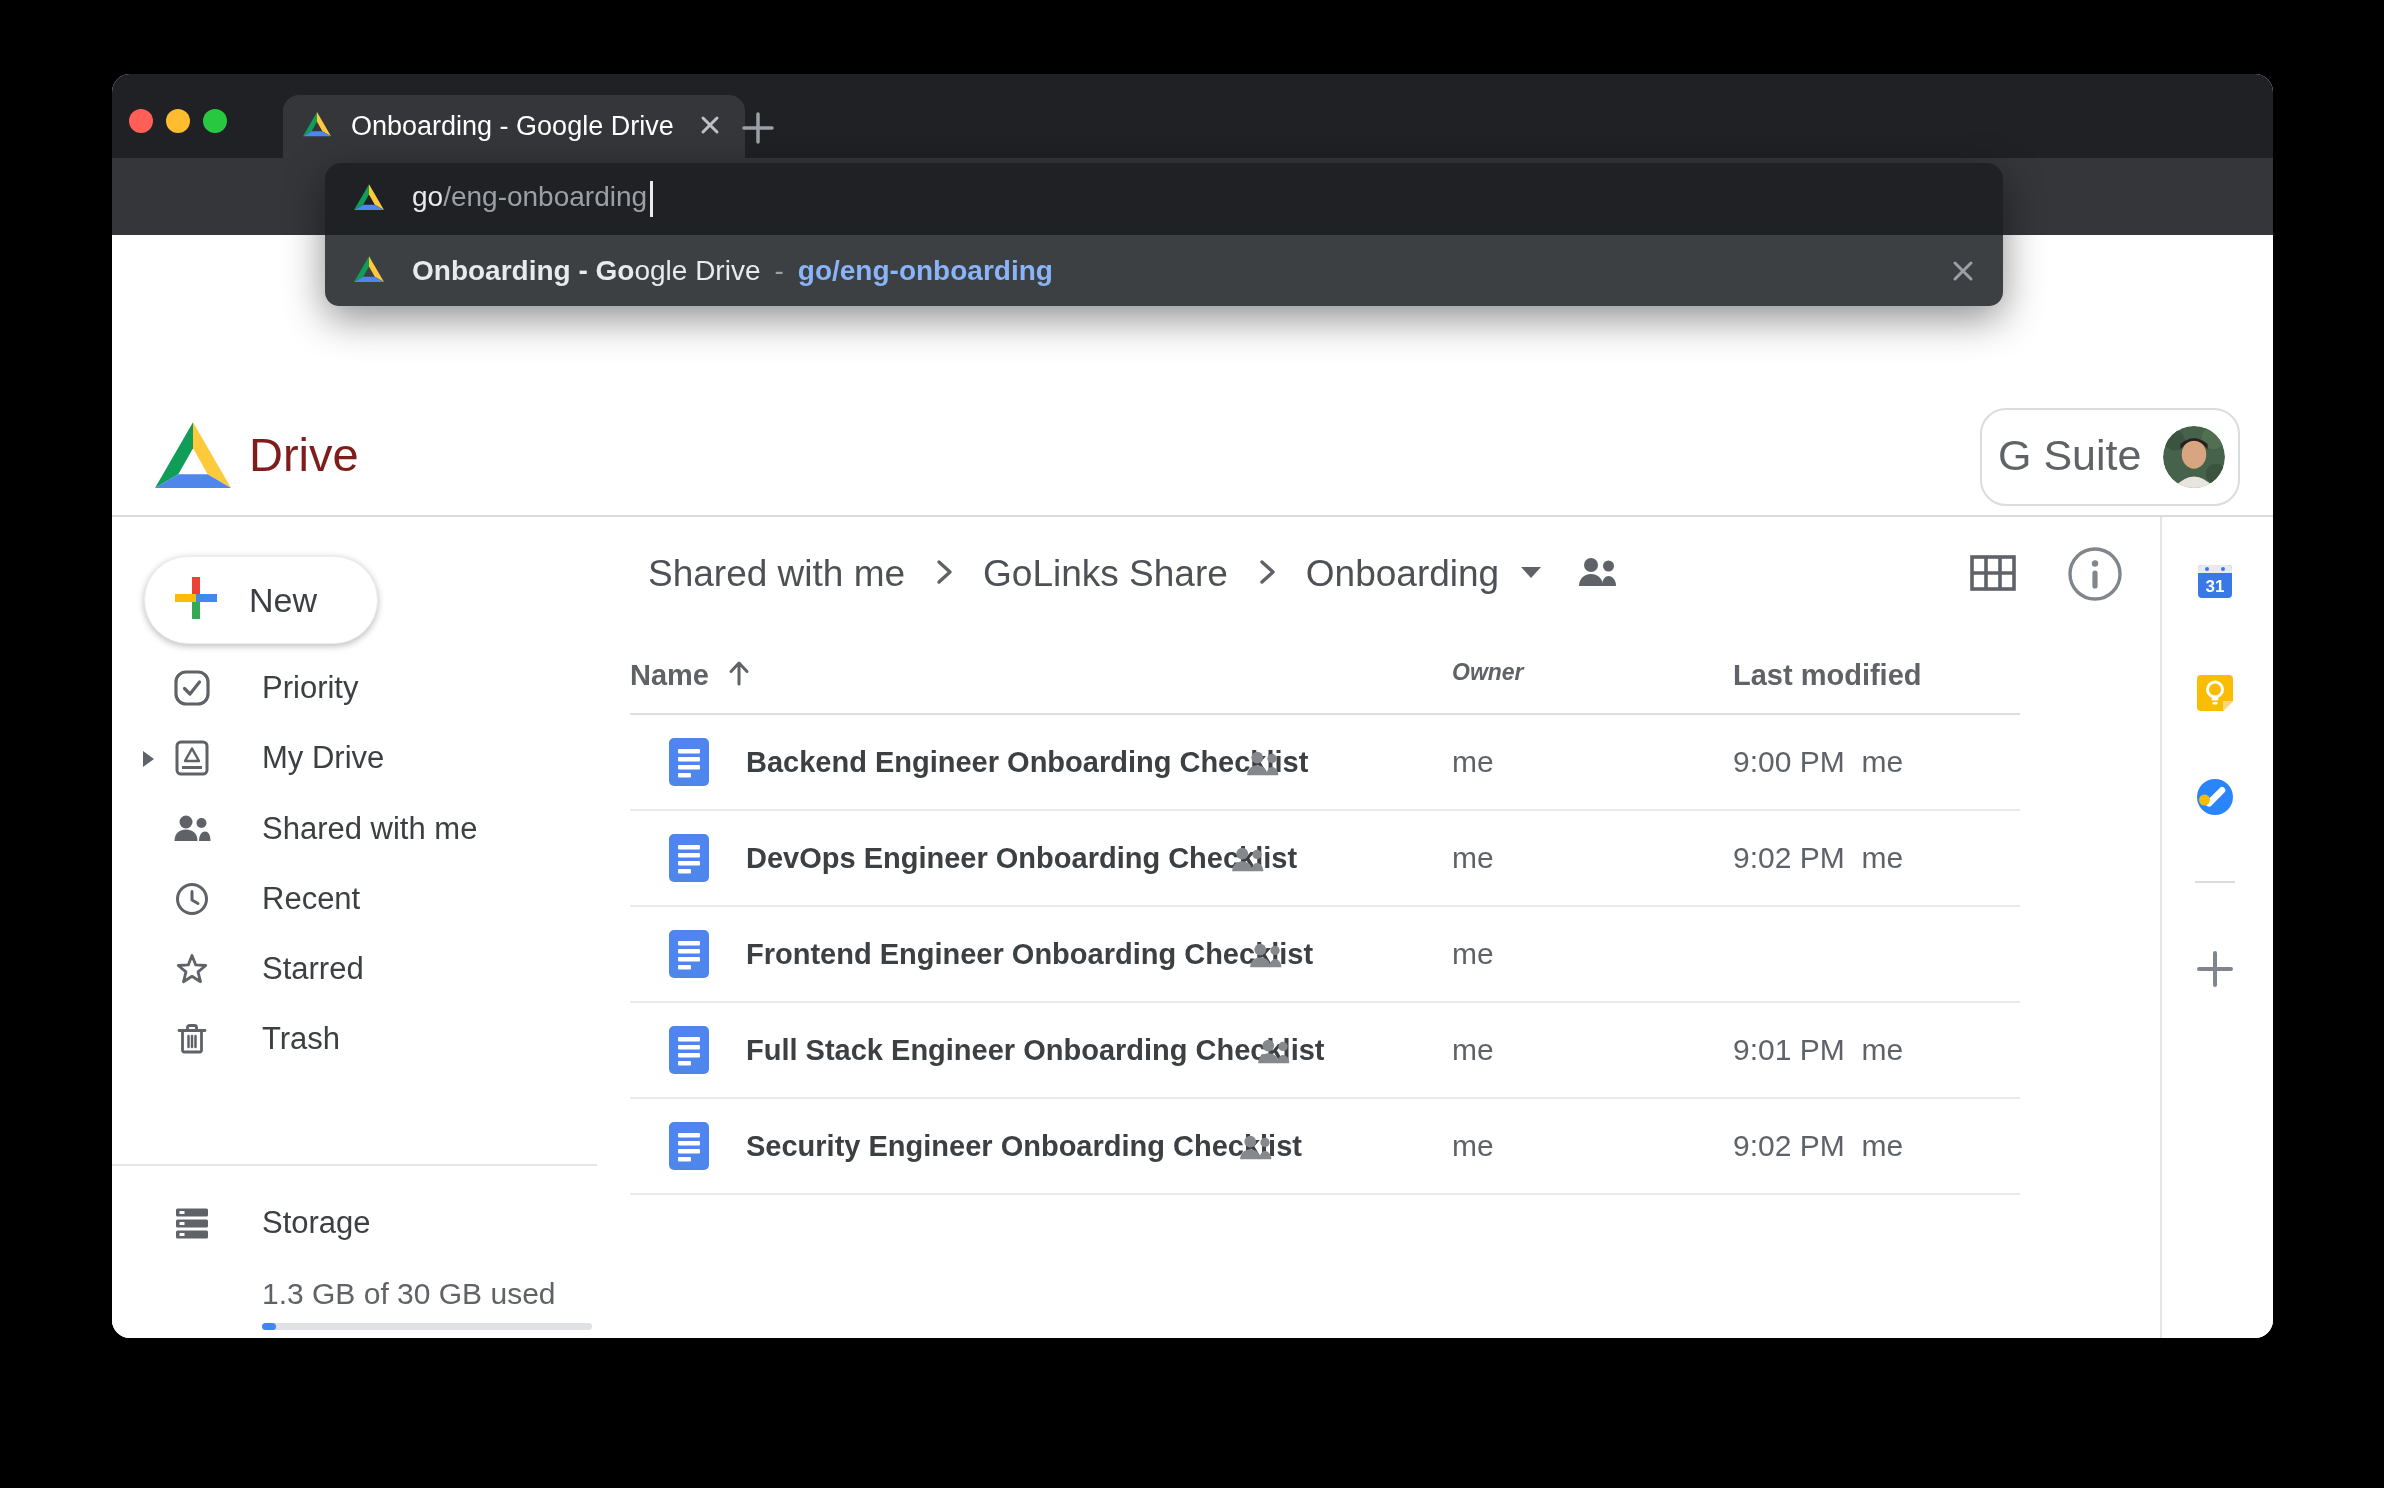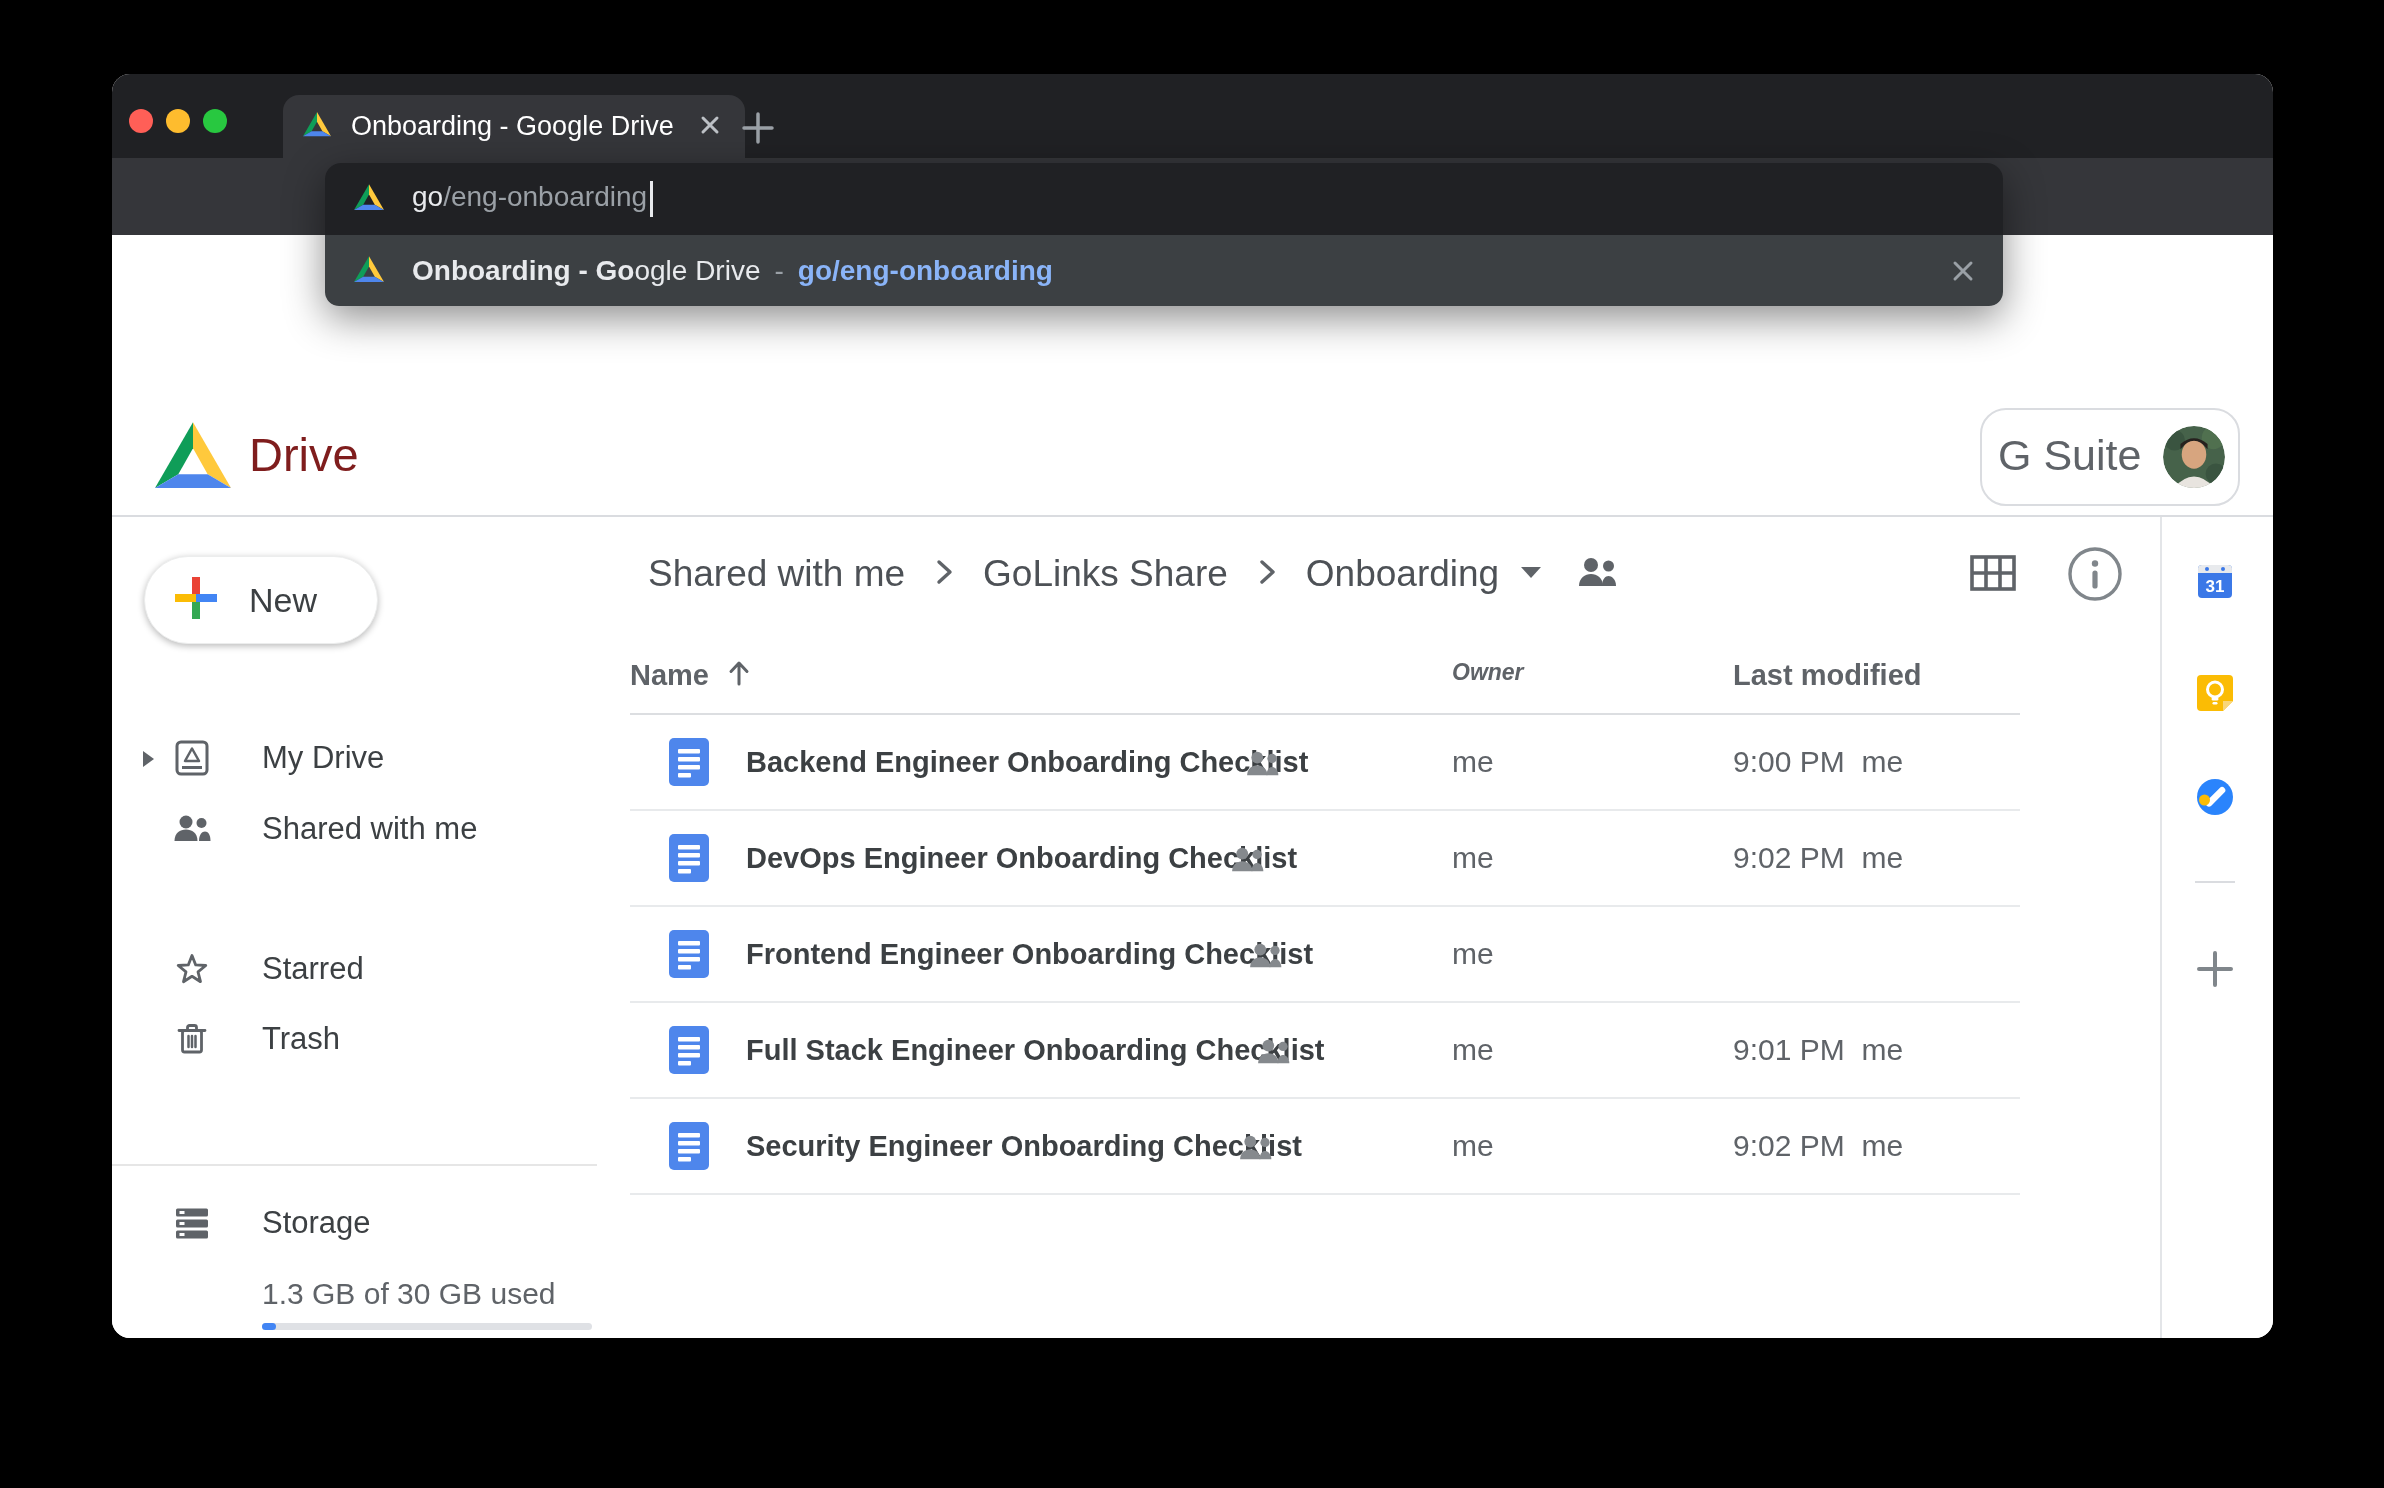--- a/index.html
+++ b/index.html
@@ -215,20 +215,29 @@
         <svg width="46" height="46" viewBox="0 0 46 46">
           <rect x="19" y="2" width="8" height="21" fill="#ea4335"></rect>
           <rect x="19" y="23" width="8" height="21" fill="#34a853"></rect>
           <rect x="2" y="19" width="21" height="8" fill="#fbbc05"></rect>
           <rect x="23" y="19" width="21" height="8" fill="#4285f4"></rect>
         </svg>
       </span>
       <span class="new-label">New</span>
     </div>
 
+    <div class="side-item" style="top:418px">
+      <span class="side-ico">
+        <svg width="40" height="40" viewBox="0 0 40 40">
+          <rect x="4" y="4" width="32" height="32" rx="10" stroke="#5f6368" stroke-width="3.2" fill="none"></rect>
+          <path d="M12.5,20.5 L18,26 L27.5,14" stroke="#5f6368" stroke-width="3.2" fill="none" stroke-linecap="round" stroke-linejoin="round"></path>
+        </svg>
+      </span>
+      <span class="side-label">Priority</span>
+    </div>
 
     <span class="expander">
       <svg width="16" height="20" viewBox="0 0 16 20">
           <polygon points="3,2 14,10 3,18" fill="#5f6368"></polygon>
         </svg>
     </span>
     <div class="side-item" style="top:488px">
       <span class="side-ico">
         <svg width="40" height="40" viewBox="0 0 40 40">
           <rect x="5" y="4" width="30" height="32" rx="4" stroke="#5f6368" stroke-width="3" fill="none"></rect>
@@ -244,20 +253,29 @@
         <svg width="40" height="40" viewBox="0 0 40 40" fill="#5f6368">
           <circle cx="14" cy="13" r="6.5"></circle>
           <path d="M2.5,32 c0,-8 5.5,-11.5 11.5,-11.5 s11.5,3.5 11.5,11.5 z"></path>
           <circle cx="29.5" cy="14" r="5"></circle>
           <path d="M27,32 c0,-6.5 3,-9.5 6,-9.5 s5.5,3 5.5,9.5 z"></path>
         </svg>
       </span>
       <span class="side-label">Shared with me</span>
     </div>
 
+    <div class="side-item" style="top:629px">
+      <span class="side-ico">
+        <svg width="40" height="40" viewBox="0 0 40 40">
+          <circle cx="20" cy="20" r="14.5" stroke="#5f6368" stroke-width="3" fill="none"></circle>
+          <path d="M20,12.5 V21 L26,24.5" stroke="#5f6368" stroke-width="3" fill="none" stroke-linecap="round" stroke-linejoin="round"></path>
+        </svg>
+      </span>
+      <span class="side-label">Recent</span>
+    </div>
 
     <div class="side-item" style="top:699px">
       <span class="side-ico">
         <svg width="40" height="40" viewBox="0 0 40 40">
           <polygon points="20,6.5 23.7,15.9 33.8,16.5 26,22.9 28.5,32.7 20,27.3 11.5,32.7 14,22.9 6.2,16.5 16.3,15.9" stroke="#5f6368" stroke-width="2.8" fill="none" stroke-linejoin="round"></polygon>
         </svg>
       </span>
       <span class="side-label">Starred</span>
     </div>
 

